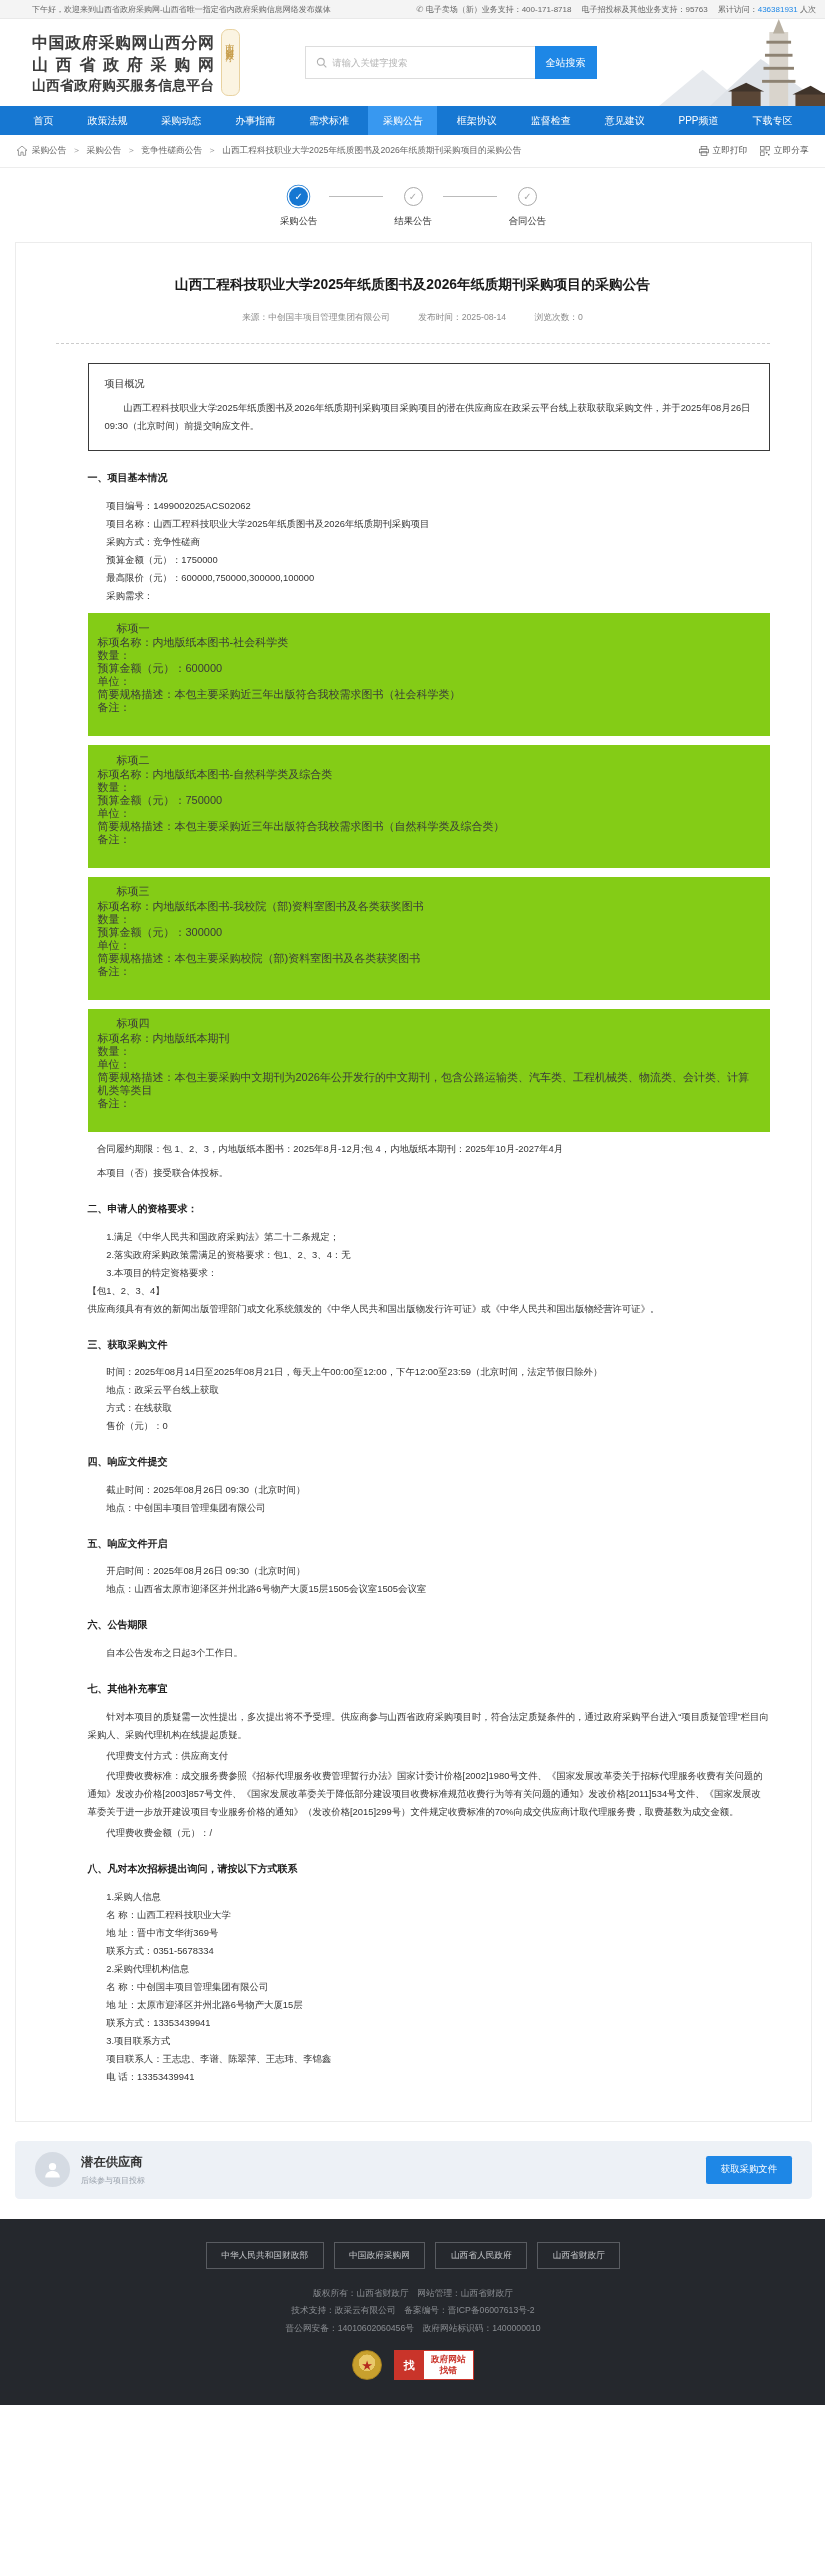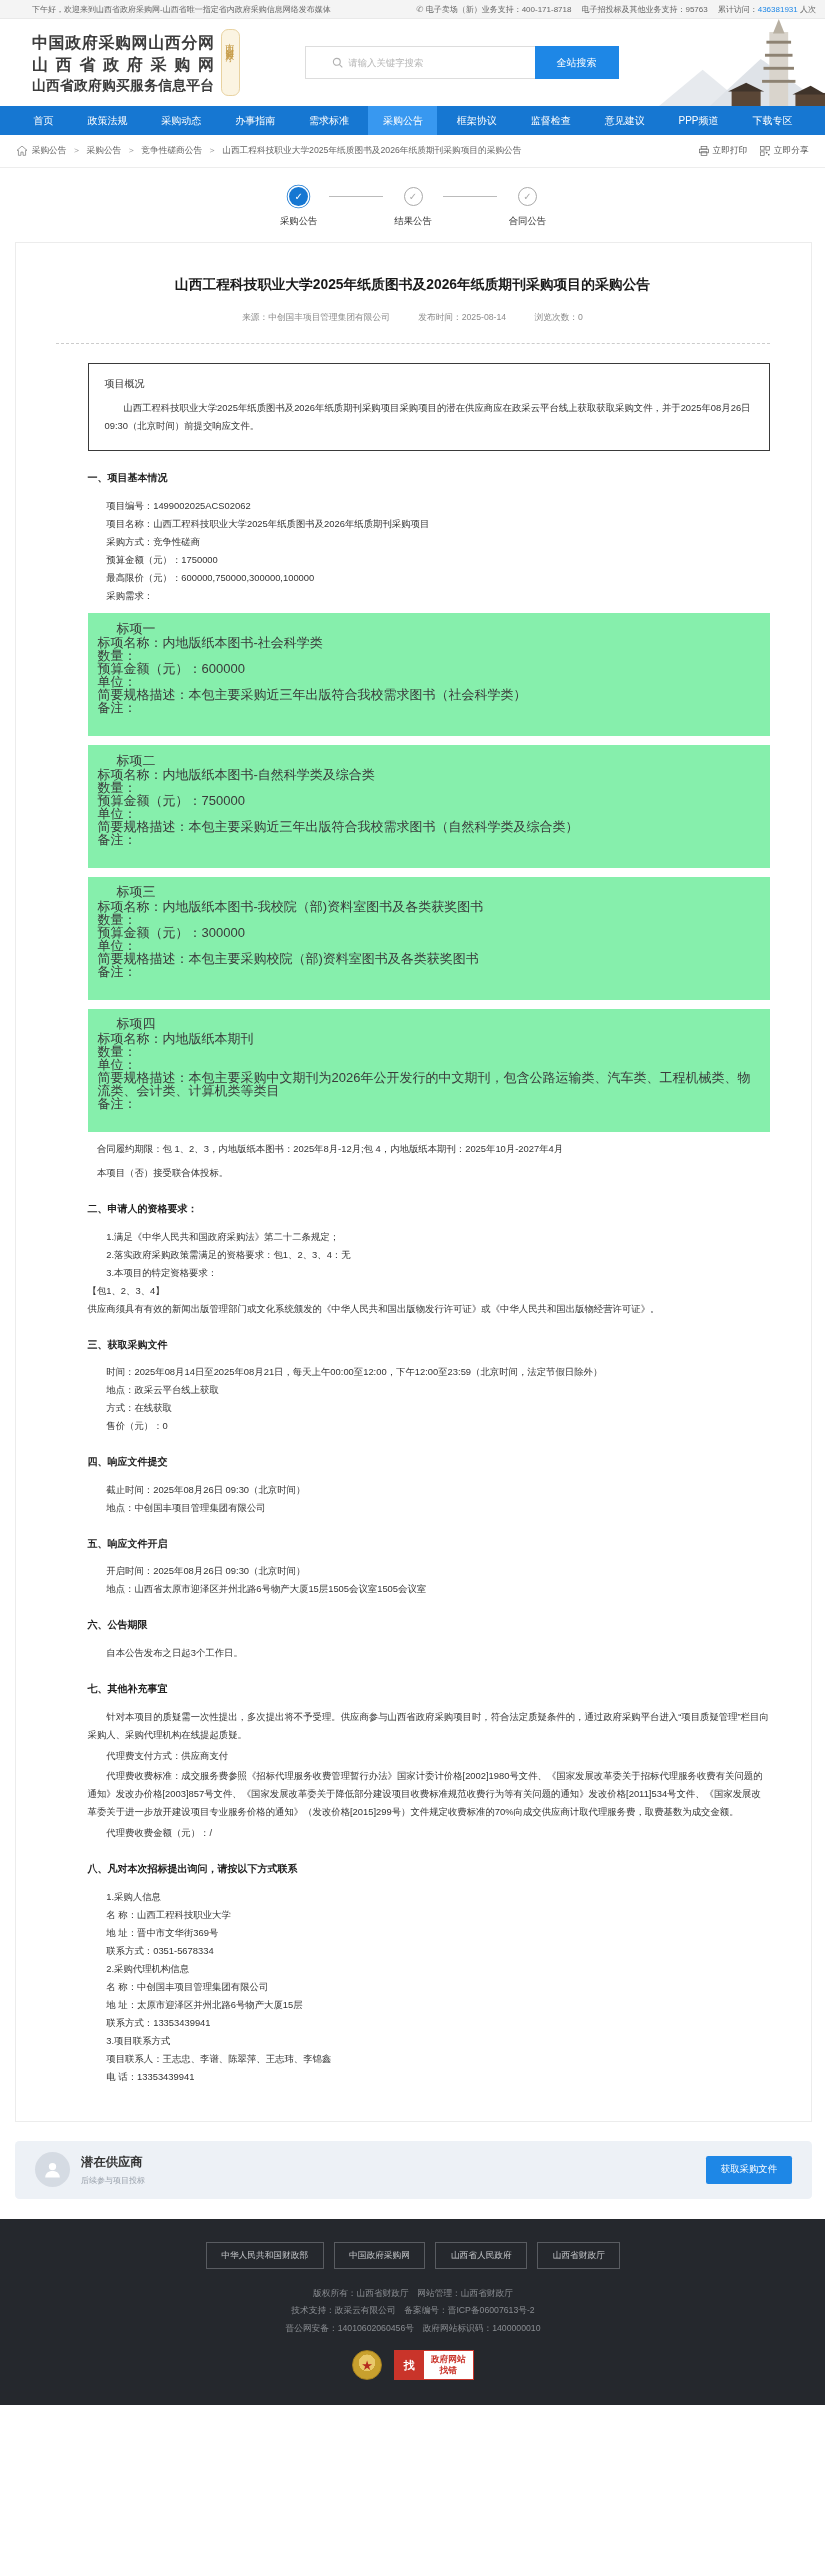--- a/index.html
+++ b/index.html
@@ -22,25 +22,25 @@
   .logo-text { font-weight: bold; color: #3c3c3c; }
   .logo-l { display: block; width: 182px; text-align: justify; text-align-last: justify; }
   .logo-l1 { font-size: 16px; line-height: 22px; }
   .logo-l2 { font-size: 16px; line-height: 22px; }
   .logo-l3 { font-size: 13.8px; line-height: 20px; }
   .seal { writing-mode: vertical-rl; font-size: 8.7px; color: #c59a45;
     border: 0.7px solid #e8d2a0; background: #fbf4e2; border-radius: 7.2px;
     padding: 5.8px 2.2px; height: 67px; letter-spacing: 2.2px; }
   .search-wrap { display: flex; margin-left: 65px; }
   .search-box { display: flex; align-items: center; width: 230px; height: 33px;
-    border: 0.7px solid #ddd; border-right: none; padding: 0 26px; background: #fff; }
+    border: 0.7px solid #ddd; border-right: none; padding: 0 10px; background: #fff; }
   .search-box input { border: none; outline: none; flex: 1; font-size: 9.4px; color: #333;
     font-family: inherit; }
   .search-box input::placeholder { color: #b5b5b5; }
-  .search-btn { width: 84px; height: 33px; background: #1e87e6; color: #fff;
+  .search-btn { width: 62px; height: 33px; background: #1e87e6; color: #fff;
     border: none; font-size: 10px; cursor: pointer; font-family: inherit; }
   .pagoda { position: absolute; right: 0; top: 0; height: 87px; width: 167px; }
   
   .nav { display: flex; background: #1677d2; height: 29px; padding: 0 19px;
     justify-content: space-between; }
   .nav-item { color: #fff; font-size: 10px; display: flex; align-items: center;
     padding: 0 14.5px; cursor: pointer; }
   .nav-item.active { background: #3898f0; }
   
   .crumbbar { display: flex; align-items: center; justify-content: space-between;
@@ -70,22 +70,22 @@
     margin-left: -32px; }
   .art-meta span { margin: 0 13px; }
   .dashline { border-top: 0.7px dashed #ccc; margin: 0 0 19px -32px; }
   .ov-box { border: 0.7px solid #3a3a3a; padding: 10px 16px 14.5px; font-size: 9.4px; }
   .ov-label { font-size: 10px; color: #333; margin: 2.9px 0 8.7px; }
   .ov-text { text-indent: 2em; line-height: 18px; }
   .sec-h { font-size: 10px; font-weight: bold; color: #222; margin: 20px 0 11.6px; }
   .bodyline { font-size: 9.4px; line-height: 18px; text-indent: 2em; color: #333; }
   .bodyline.flush { text-indent: 0; }
   .para { font-size: 9.4px; line-height: 18px; text-indent: 2em; color: #333; margin: 2.9px 0; }
-  .lot { background: #86efac; margin: 8.7px 0; padding: 8.7px 11.6px 22px 10px;
-    font-size: 13px; line-height: 13px; color: #3a3a3a; }
+  .lot { background: #84cc16; margin: 8.7px 0; padding: 8.7px 11.6px 22px 10px;
+    font-size: 11px; line-height: 13px; color: #3a3a3a; }
   .lot-title { padding-left: 19px; margin-bottom: 1.4px; }
   .tailline { font-size: 9.4px; line-height: 18px; text-indent: 1em; margin-top: 5.8px; }
   
   .supplier { margin: 19px 14.5px 0; background: #edf1f6; border-radius: 4.3px;
     display: flex; align-items: center; padding: 11.6px 20px; }
   .sup-icon { width: 35px; height: 35px; border-radius: 50%; background: #d5dbe3;
     display: flex; align-items: center; justify-content: center; flex: none; }
   .sup-texts { margin-left: 11.6px; }
   .sup-title { font-size: 12.3px; font-weight: bold; color: #333; }
   .sup-sub { font-size: 8px; color: #9aa2ac; margin-top: 4.3px; }

